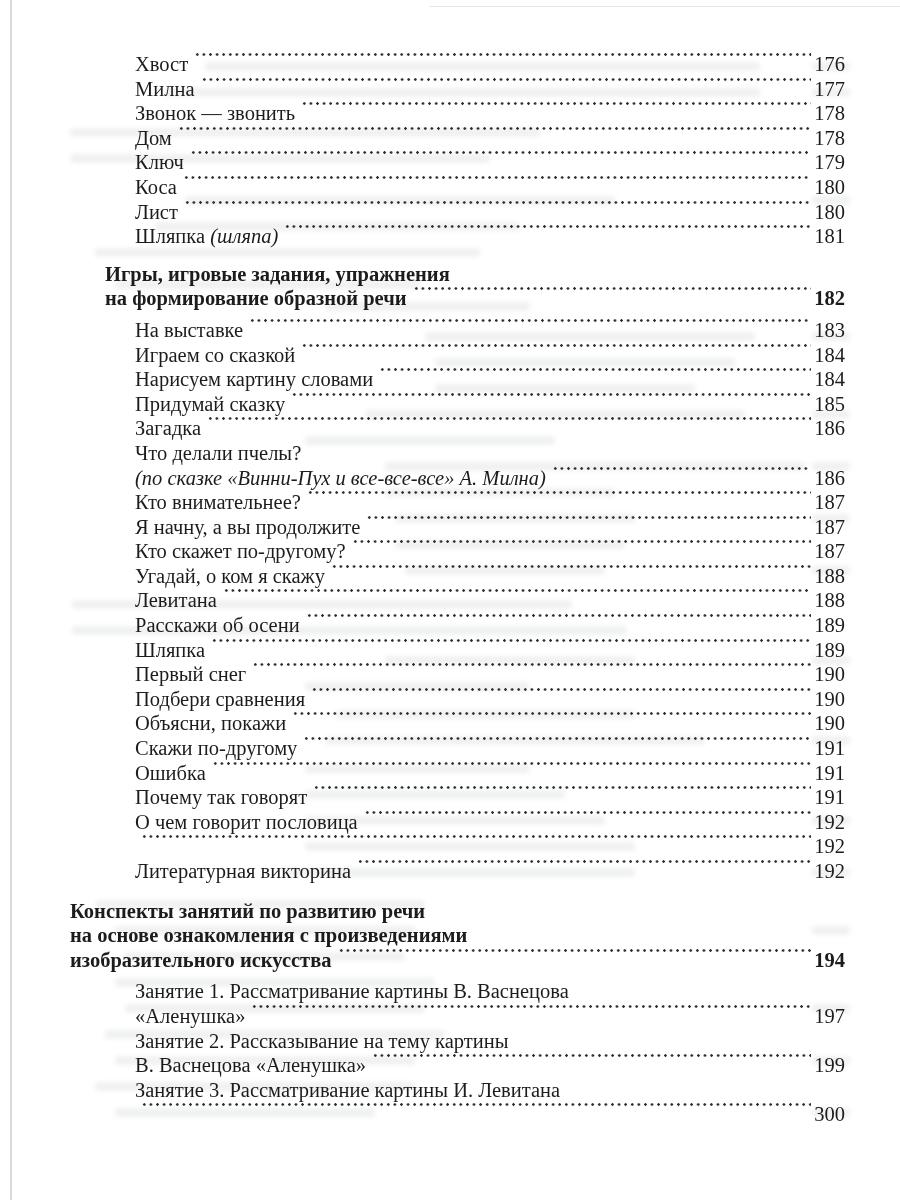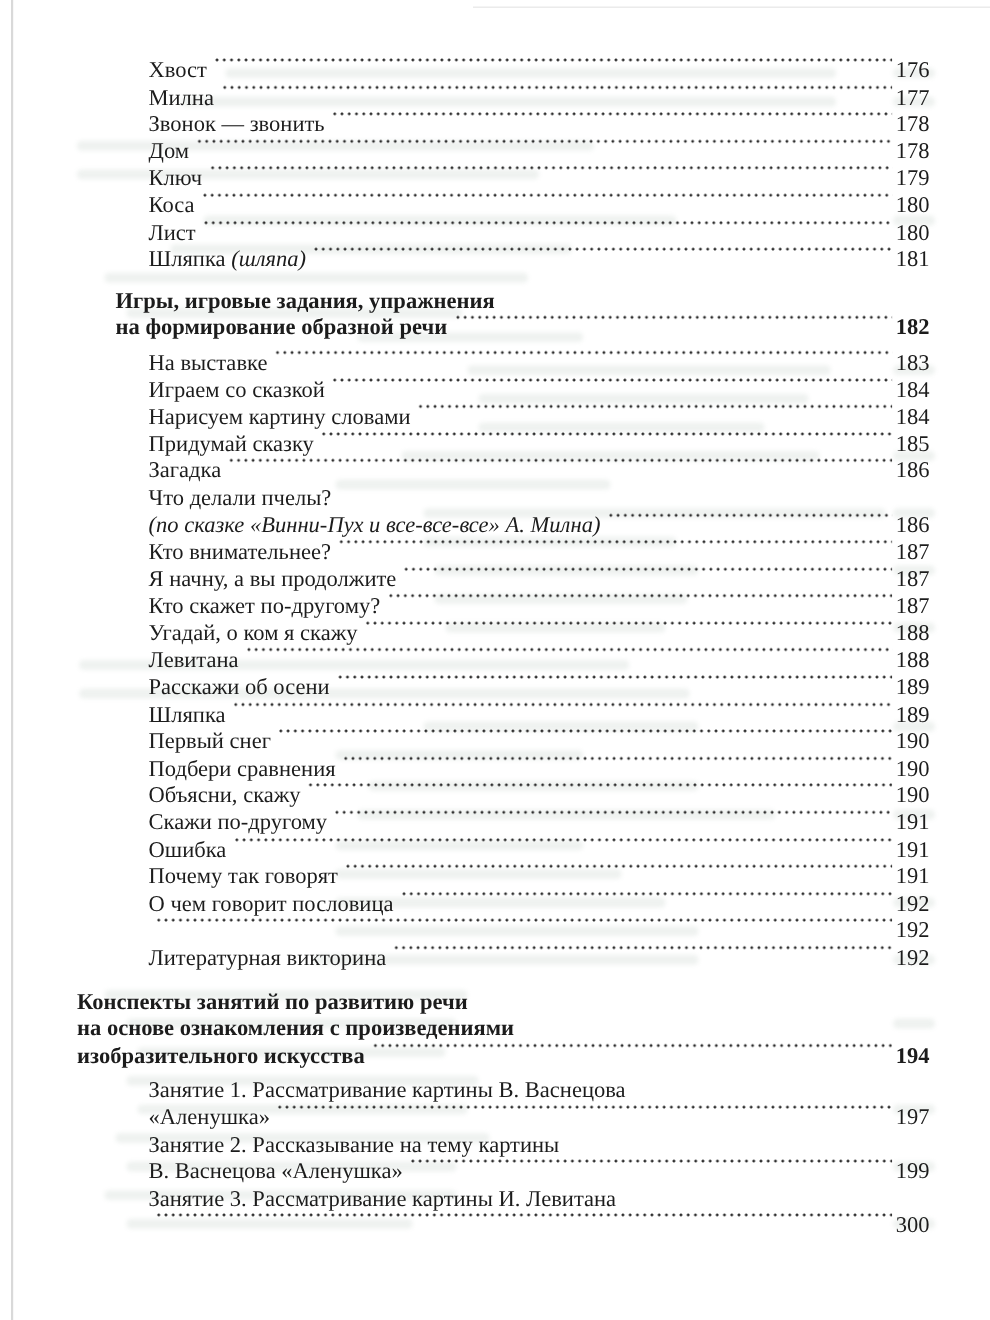--- a/index.html
+++ b/index.html
@@ -316,21 +316,21 @@
     </div>
     <div class="toc-item entry">
       <div class="toc-line">
         <span class="seg">Подбери сравнения</span>
         <span class="leader"></span>
         <span class="page-num">190</span>
       </div>
     </div>
     <div class="toc-item entry">
       <div class="toc-line">
-        <span class="seg">Объясни, скажу</span>
+        <span class="seg">Объясни, покажи</span>
         <span class="leader"></span>
         <span class="page-num">190</span>
       </div>
     </div>
     <div class="toc-item entry">
       <div class="toc-line">
         <span class="seg">Скажи по-другому</span>
         <span class="leader"></span>
         <span class="page-num">191</span>
       </div>

